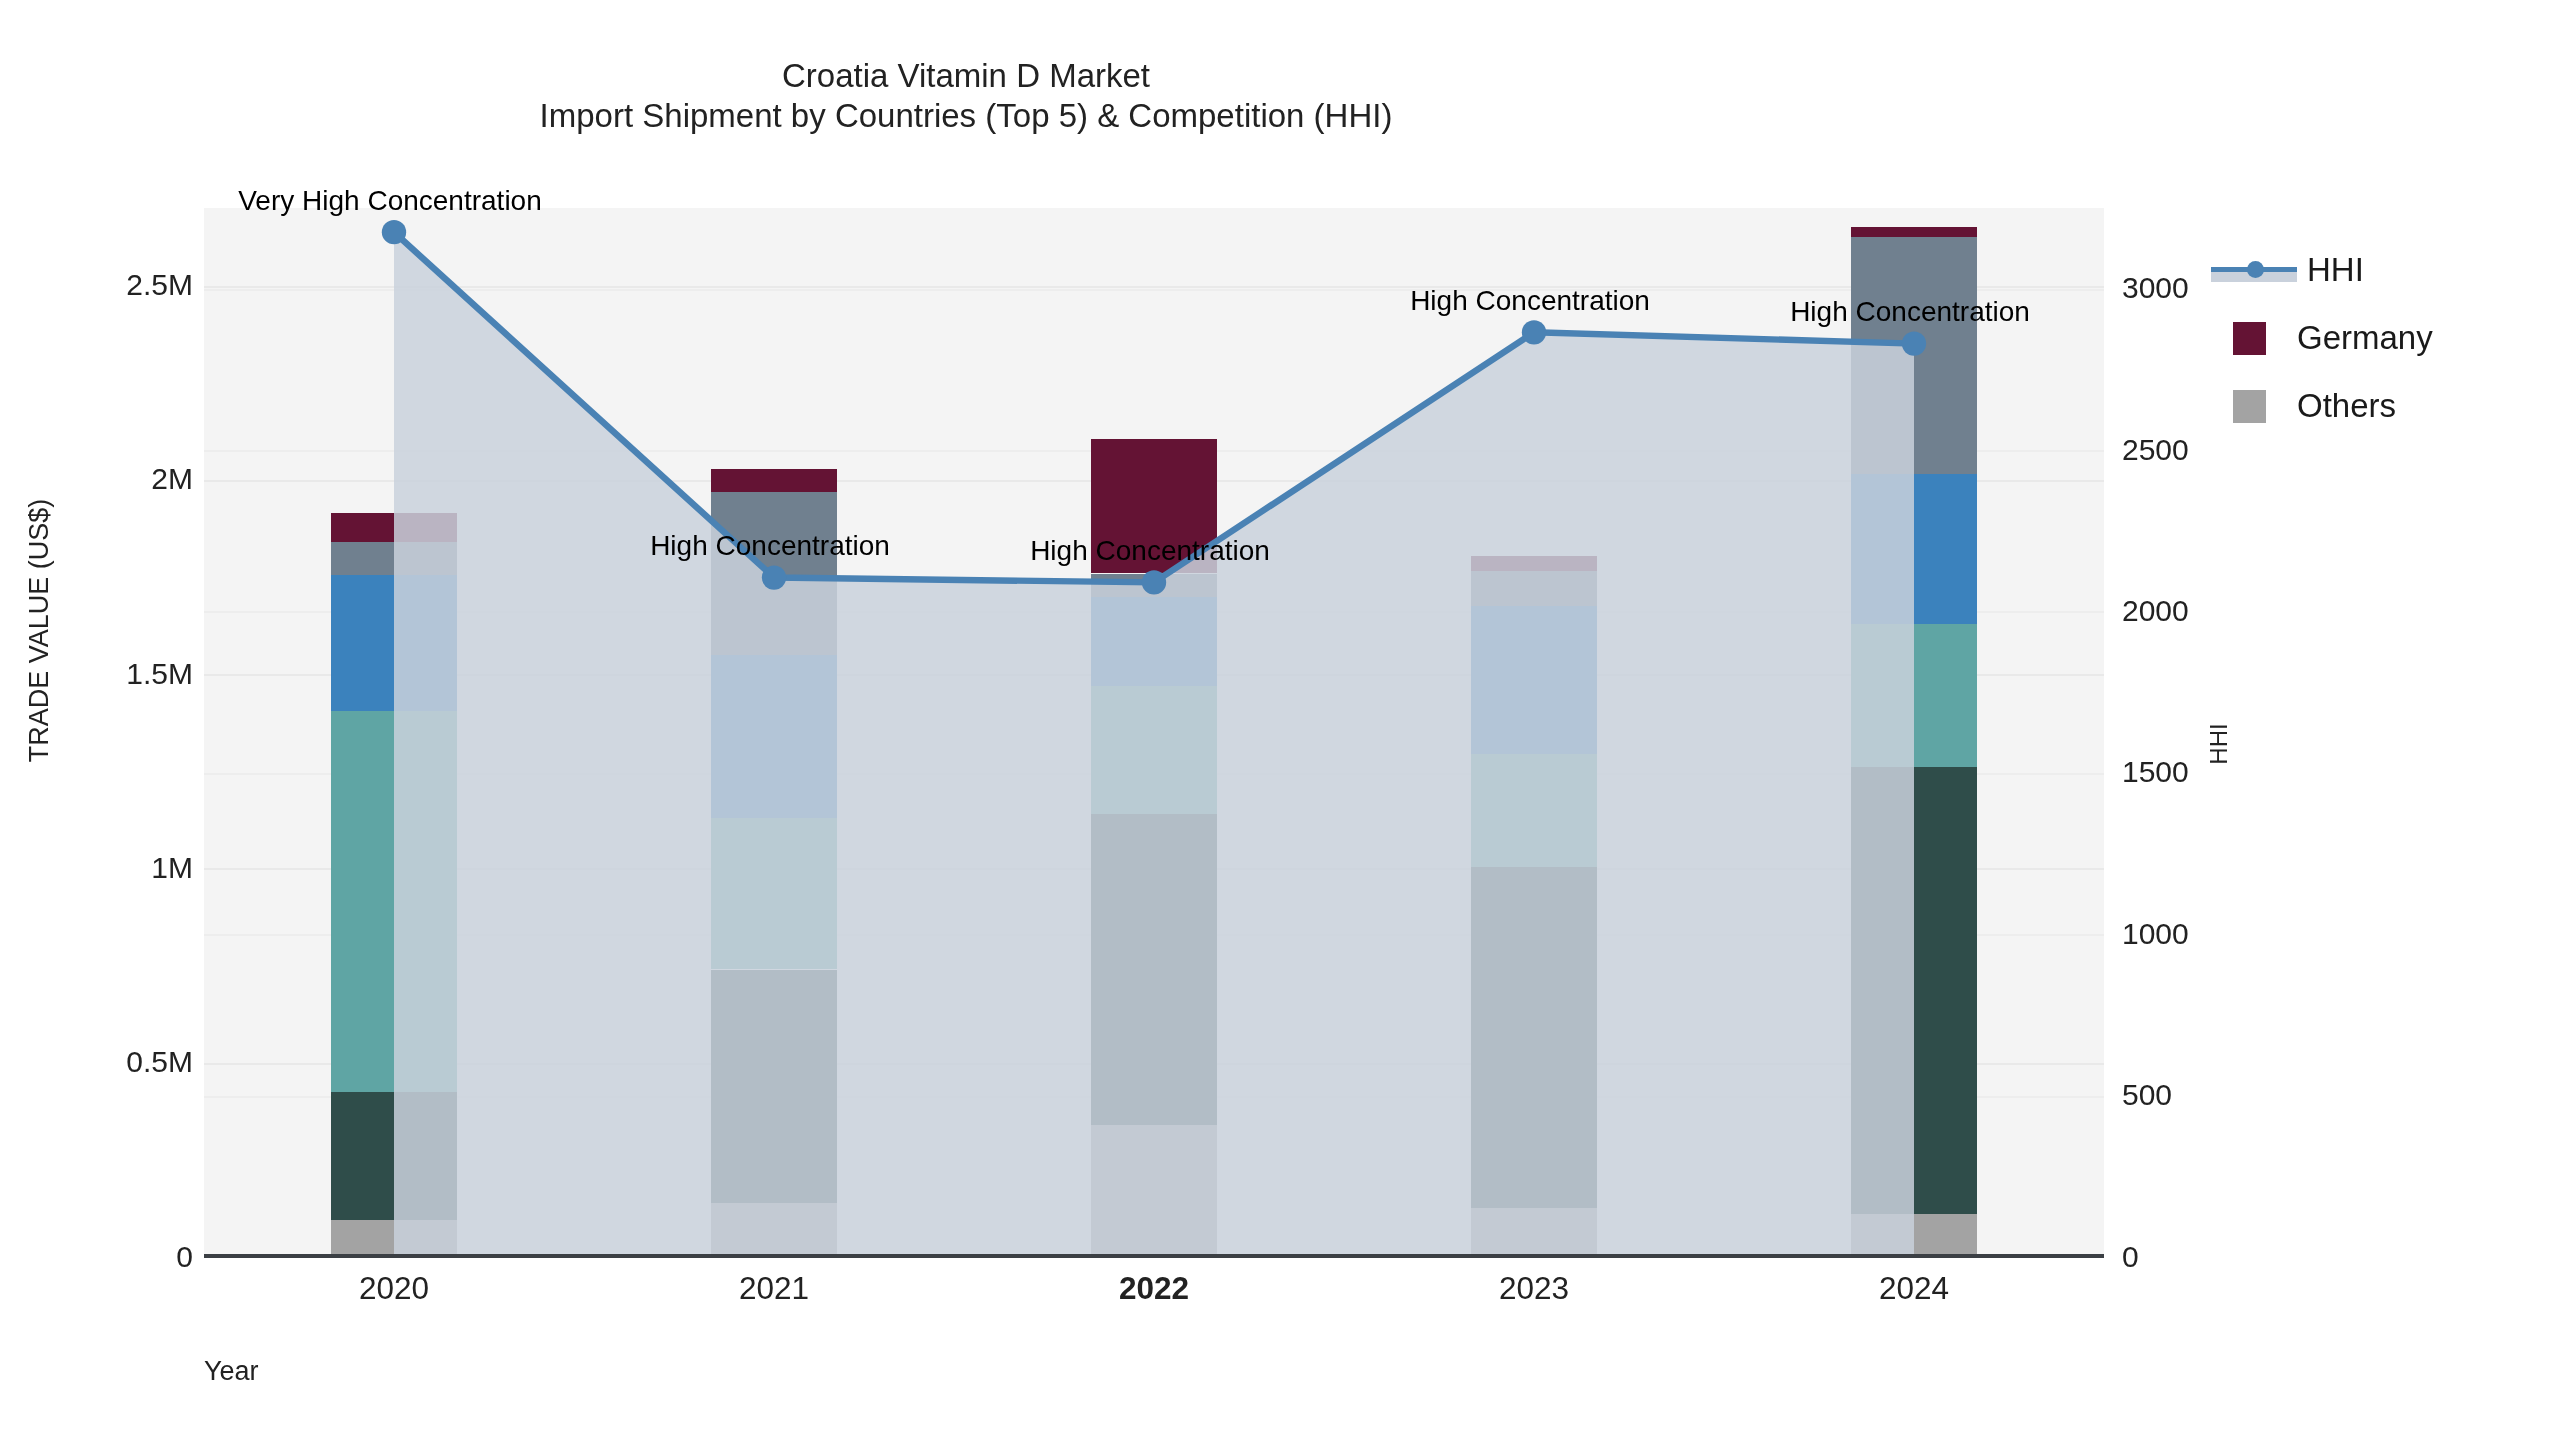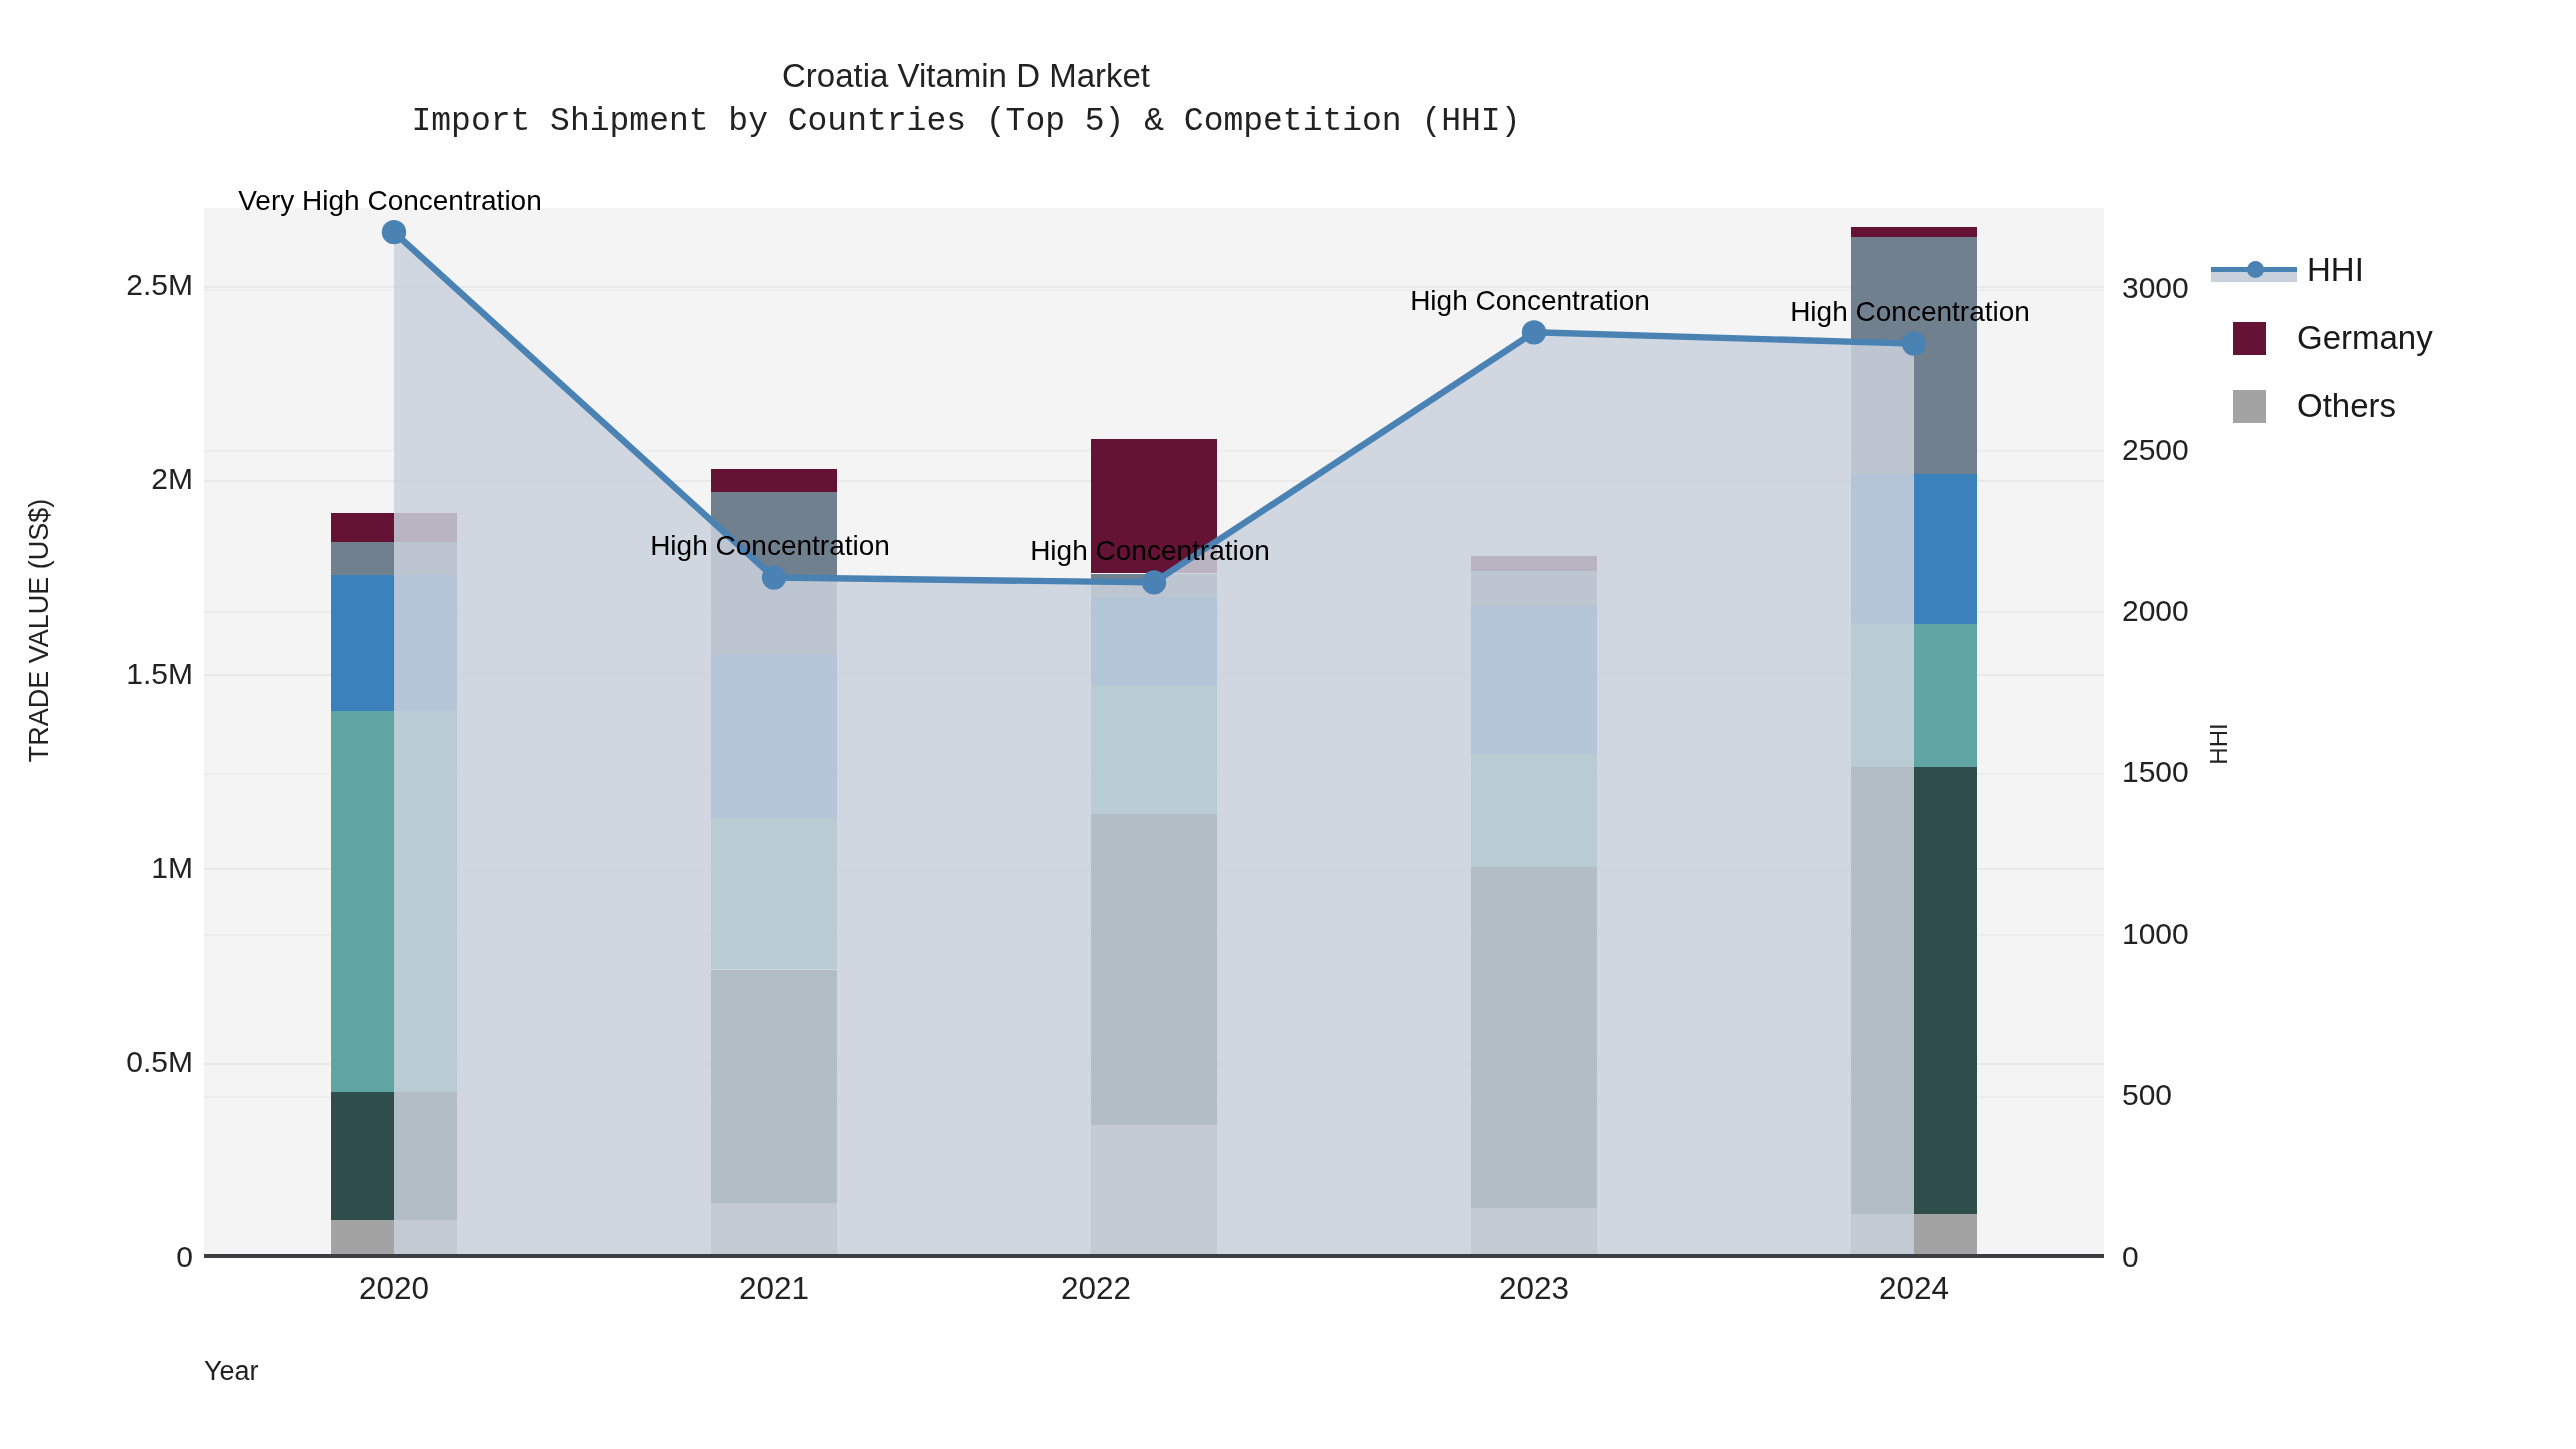--- a/index.html
+++ b/index.html
@@ -20,21 +20,21 @@
   #chart-title {
     position: absolute;
     left: 0; top: 57px;
     width: 1932px;
     text-align: center;
     font-size: 33px;
     line-height: 1.18;
     color: #222222;
     font-weight: 400;
   }
-  #chart-title .line2 { display: block; margin-top: 7px; font-family: Liberation Mono, monospace; }
+  #chart-title .line2 { display: block; margin-top: 1px; }
 
   
   #plot-area {
     position: absolute;
     left: 204px;
     top: 208px;
     width: 1900px;
     height: 1049px;
     background: #f4f4f4;
   }
@@ -214,21 +214,21 @@
     <div class="ytick-right" style="top: 1095px;">500</div>
     <div class="ytick-right" style="top: 934px;">1000</div>
     <div class="ytick-right" style="top: 772px;">1500</div>
     <div class="ytick-right" style="top: 611px;">2000</div>
     <div class="ytick-right" style="top: 450px;">2500</div>
     <div class="ytick-right" style="top: 288px;">3000</div>
   </div>
 <div id="xtick-group">
     <div class="xtick" style="left: 394px;">2020</div>
     <div class="xtick" style="left: 774px;">2021</div>
-    <div class="xtick" style="left: 1096px;">2022</div>
+    <div class="xtick" style="left: 1154px; font-weight: bold;">2022</div>
     <div class="xtick" style="left: 1534px;">2023</div>
     <div class="xtick" style="left: 1914px;">2024</div>
   </div>
 
 <div id="plot-area">
   <div id="gridline-group">
       <div class="gridline" style="top: 855px;"></div>
       <div class="gridline" style="top: 660px;"></div>
       <div class="gridline" style="top: 466px;"></div>
       <div class="gridline" style="top: 272px;"></div>

